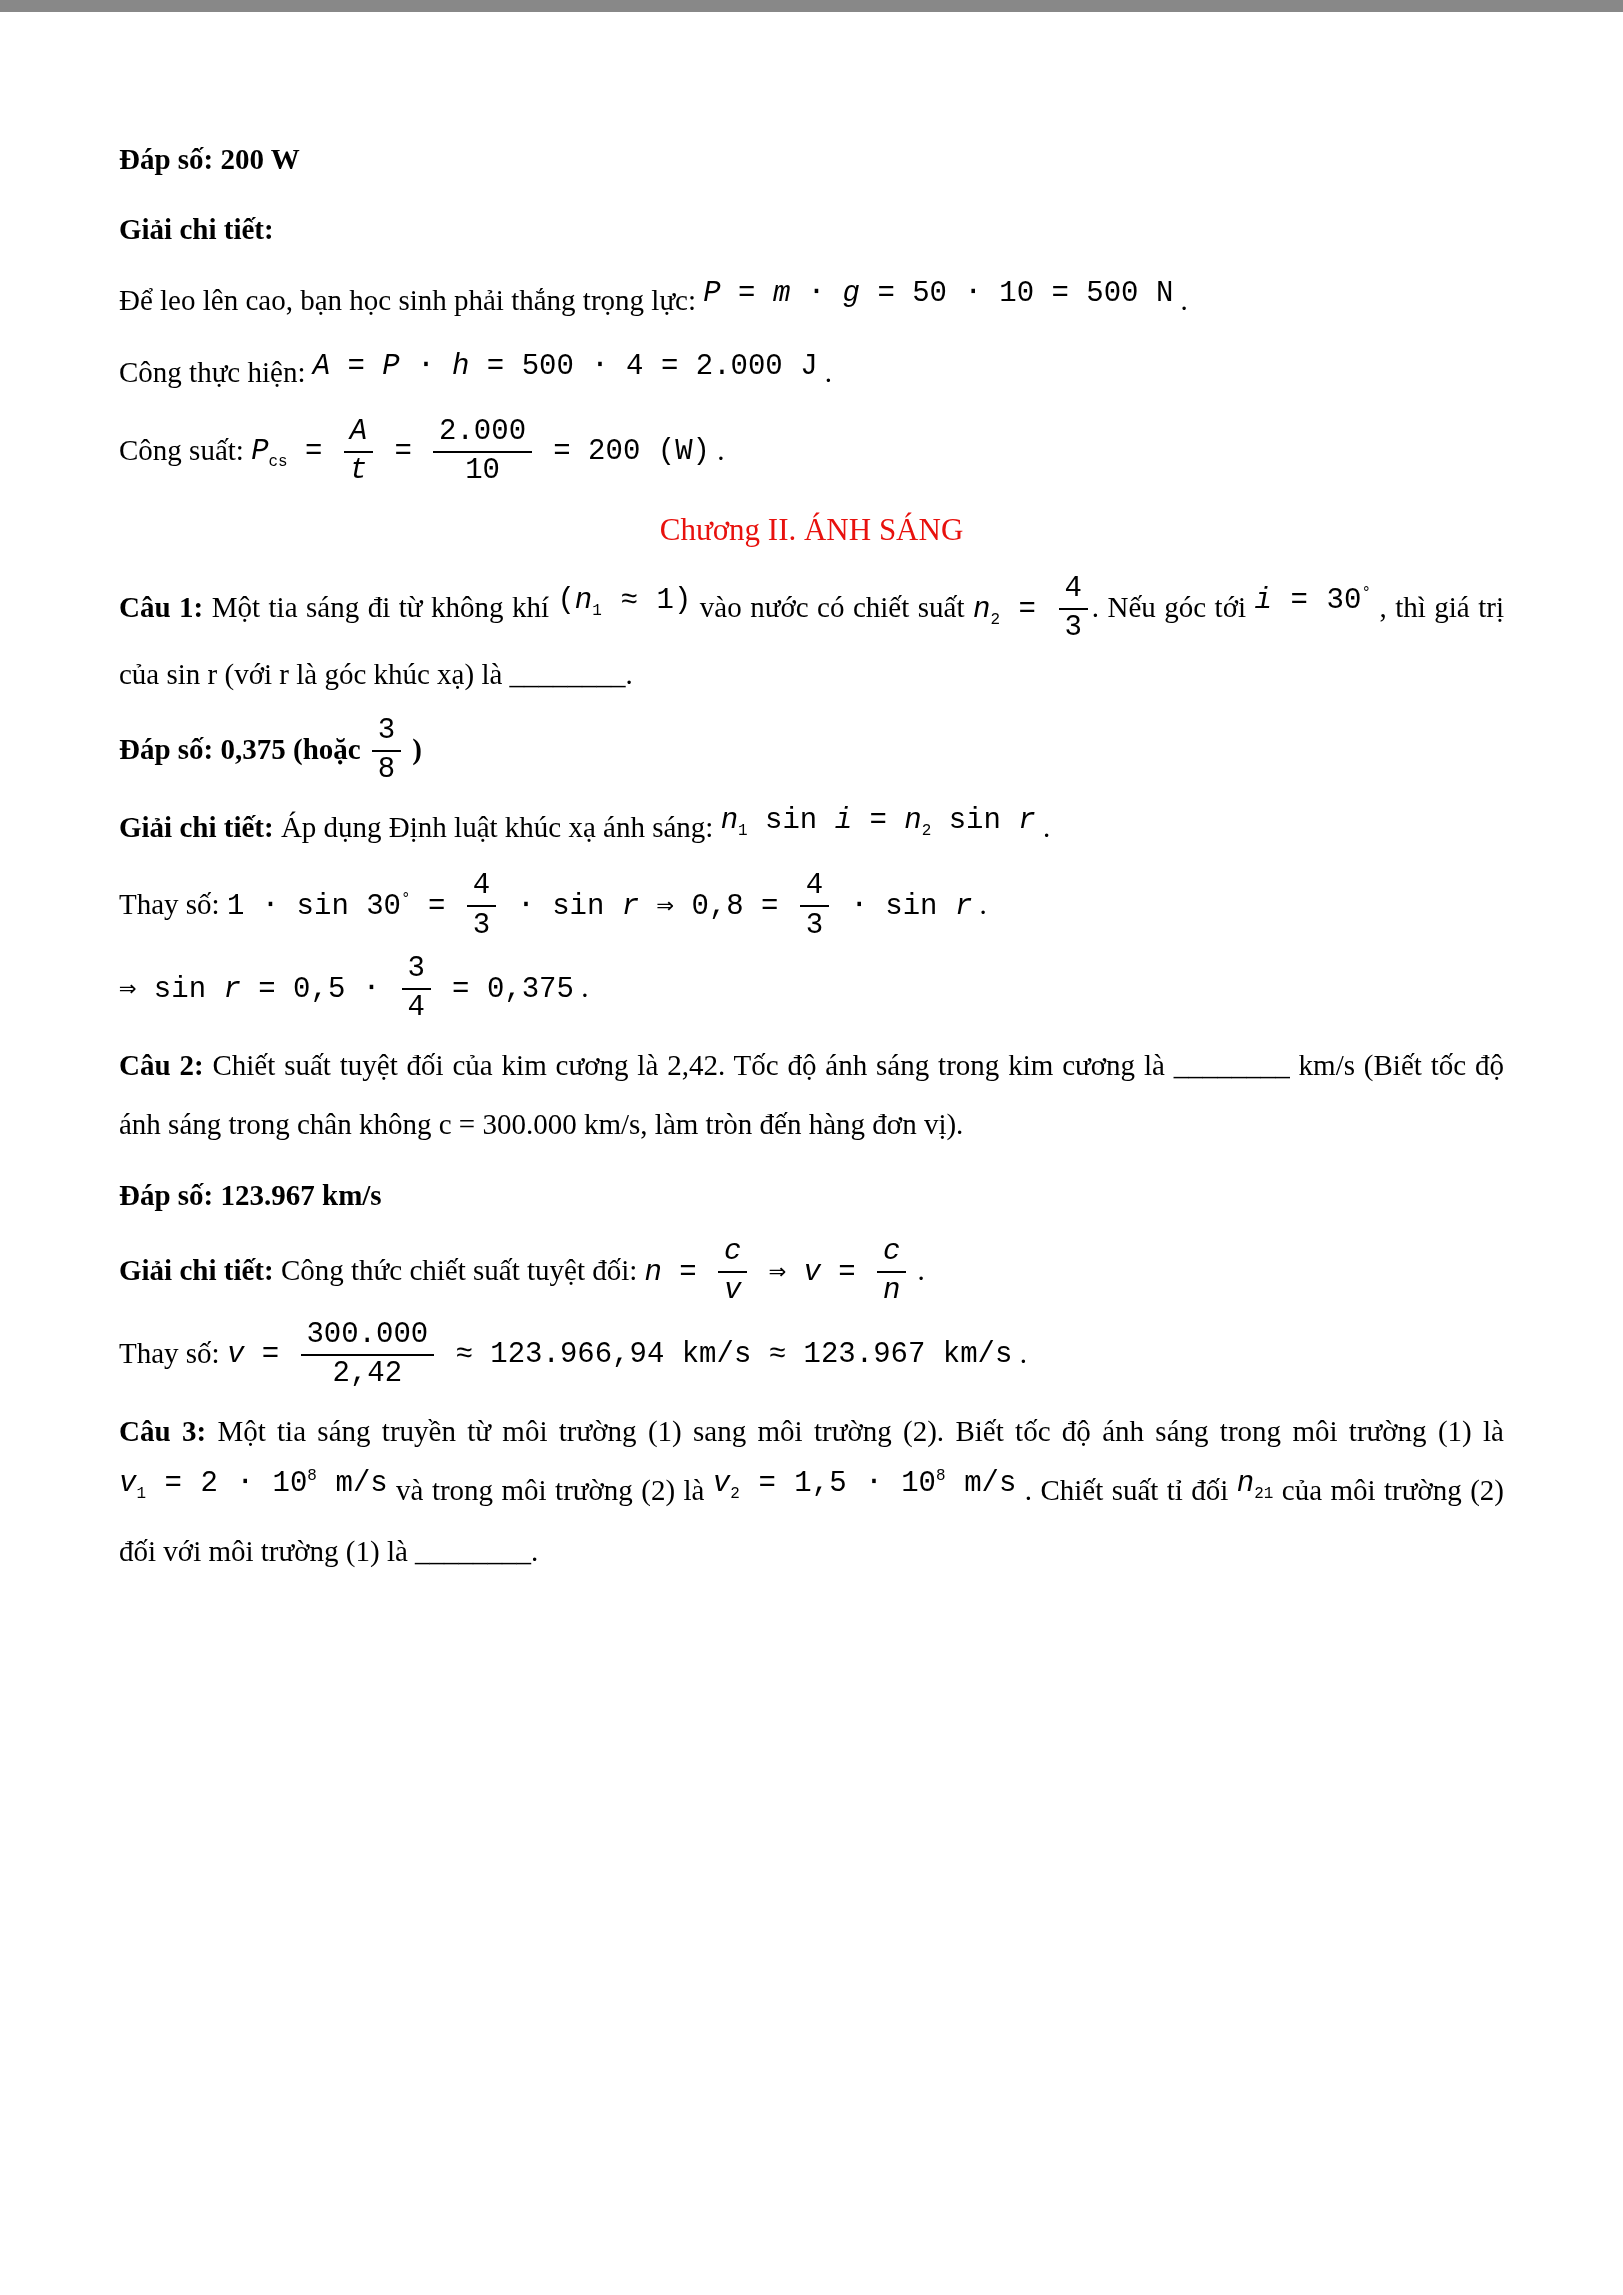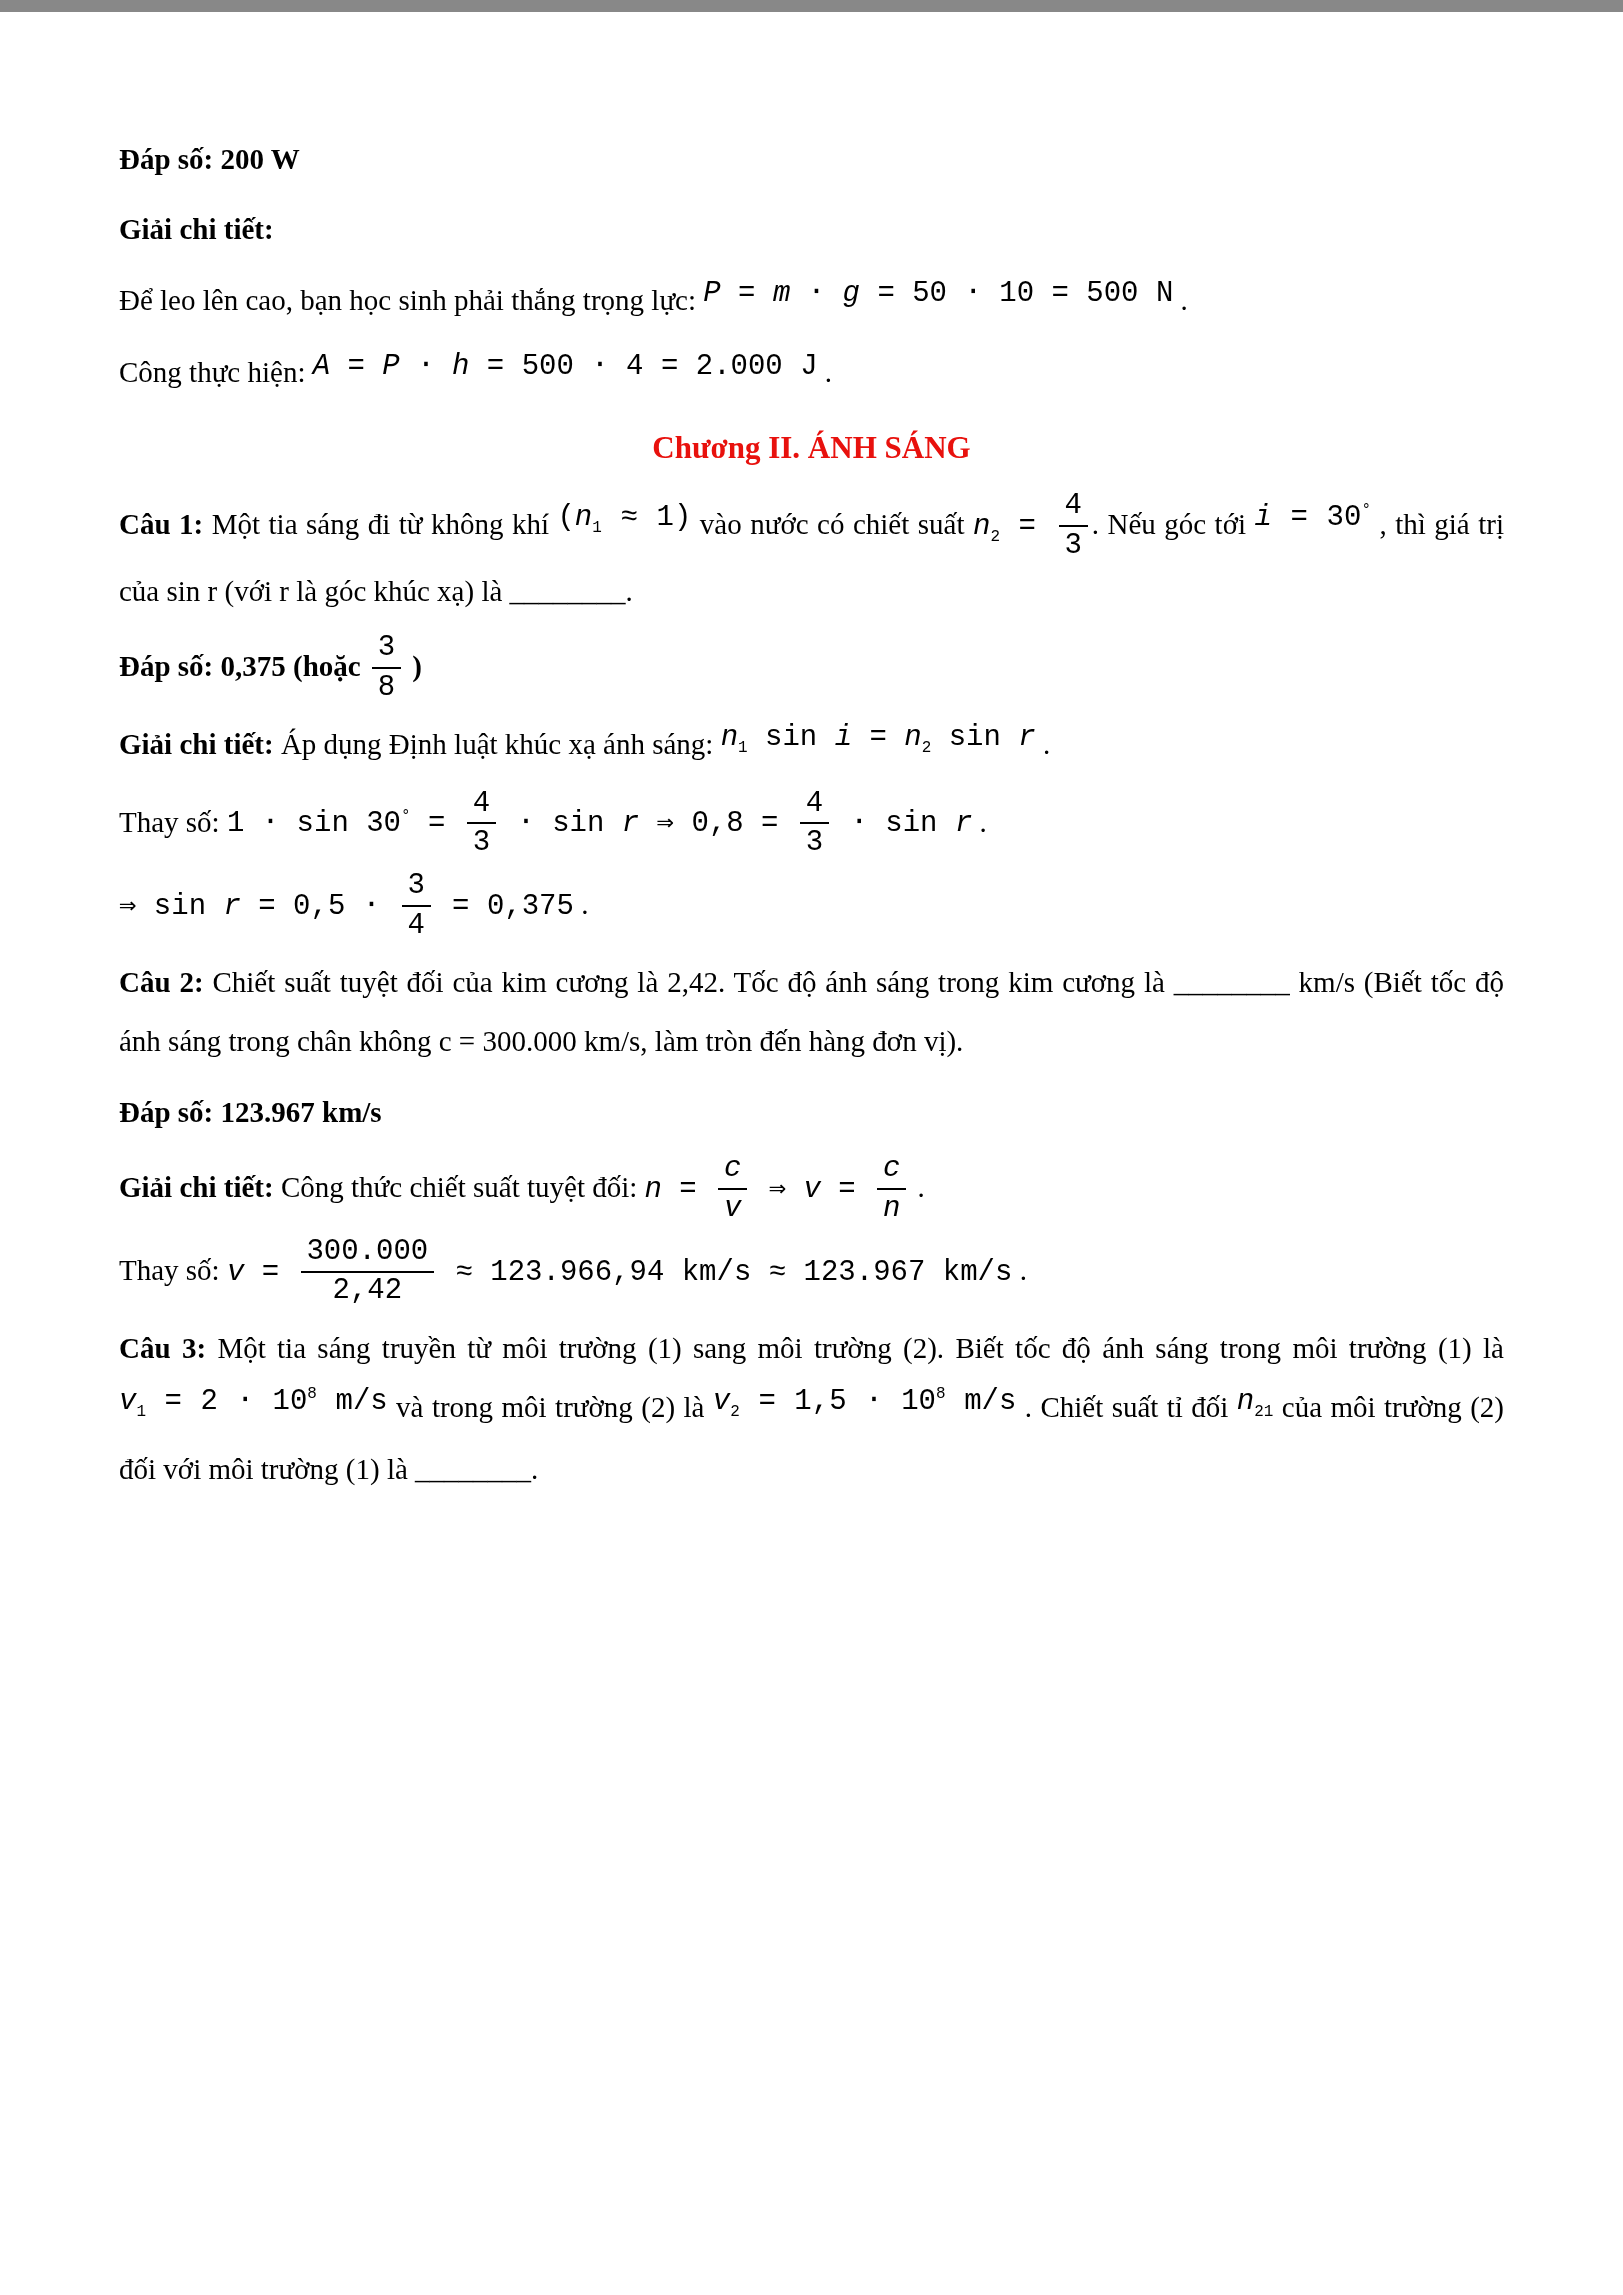--- a/index.html
+++ b/index.html
@@ -15,21 +15,21 @@
     box-sizing:border-box;
     padding:118px 119px 0 119px;
     font-family:"Liberation Serif", serif;
     font-size:29px;
     color:var(--fg);
     overflow:hidden;
     margin:12px auto;
   }
   .block{margin:0 0 11px 0;line-height:2.05;}
   .answer-line{font-weight:bold;}
-  .heading{text-align:center;font-weight:bold;font-size:31px;color:var(--red);}
+  .heading{text-align:center;font-weight:normal;font-size:31px;color:var(--red);}
   .justify{text-align:justify;}
   .b{font-weight:bold;}
   .math{white-space:nowrap;font-family:Liberation Mono, monospace;font-weight:normal;}
   .math .mi{font-style:italic;}
   .math sub{font-size:0.55em;line-height:0;}
   .math sup{font-size:0.55em;line-height:0;}
   .math.raised{position:relative;top:-0.3em;}
   .frac{
     display:inline-flex;flex-direction:column;align-items:center;
     vertical-align:middle;line-height:1.12;margin:0 0.14em;text-align:center;
@@ -40,20 +40,27 @@
 </style>
 </head>
 <body>
 
 <div class="page">
   <div>
       <div class="block answer-line"><span class="b">Đáp số: 200 W</span></div>
       <div class="block answer-line"><span class="b">Giải chi tiết:</span></div>
       <div class="block para"><span>Để leo lên cao, bạn học sinh phải thắng trọng lực: </span><span class="math raised"><span class="mi">P</span><span> = </span><span class="mi">m</span><span> ⋅ </span><span class="mi">g</span><span> = 50 ⋅ 10 = 500 N</span></span><span> .</span></div>
       <div class="block para"><span>Công thực hiện: </span><span class="math raised"><span class="mi">A</span><span> = </span><span class="mi">P</span><span> ⋅ </span><span class="mi">h</span><span> = 500 ⋅ 4 = 2.000 J</span></span><span> .</span></div>
+      <div class="block para"><span>Công suất: </span><span class="math"><span class="mi">P</span><sub>cs</sub><span> = </span><span class="frac it">
+            <span class="num">A</span>
+            <span class="den">t</span>
+          </span><span> = </span><span class="frac">
+            <span class="num">2.000</span>
+            <span class="den">10</span>
+          </span><span> = 200 (W)</span></span><span> .</span></div>
       <div class="block heading"><span>Chương II. ÁNH SÁNG</span></div>
       <div class="block para justify"><span class="b">Câu 1:</span><span> Một tia sáng đi từ không khí </span><span class="math raised"><span>(</span><span class="mi">n</span><sub>1</sub><span> ≈ 1)</span></span><span> vào nước có chiết suất </span><span class="math"><span class="mi">n</span><sub>2</sub><span> = </span><span class="frac">
             <span class="num">4</span>
             <span class="den">3</span>
           </span></span><span>. Nếu góc tới </span><span class="math raised"><span class="mi">i</span><span> = 30</span><sup>°</sup></span><span> , thì giá trị của sin r (với r là góc khúc xạ) là ________.</span></div>
       <div class="block answer-line"><span class="b">Đáp số: 0,375 (hoặc </span><span class="math"><span class="frac">
             <span class="num">3</span>
             <span class="den">8</span>
           </span></span><span class="b"> )</span></div>
       <div class="block para"><span class="b">Giải chi tiết:</span><span> Áp dụng Định luật khúc xạ ánh sáng: </span><span class="math raised"><span class="mi">n</span><sub>1</sub><span> sin </span><span class="mi">i</span><span> = </span><span class="mi">n</span><sub>2</sub><span> sin </span><span class="mi">r</span></span><span> .</span></div>

